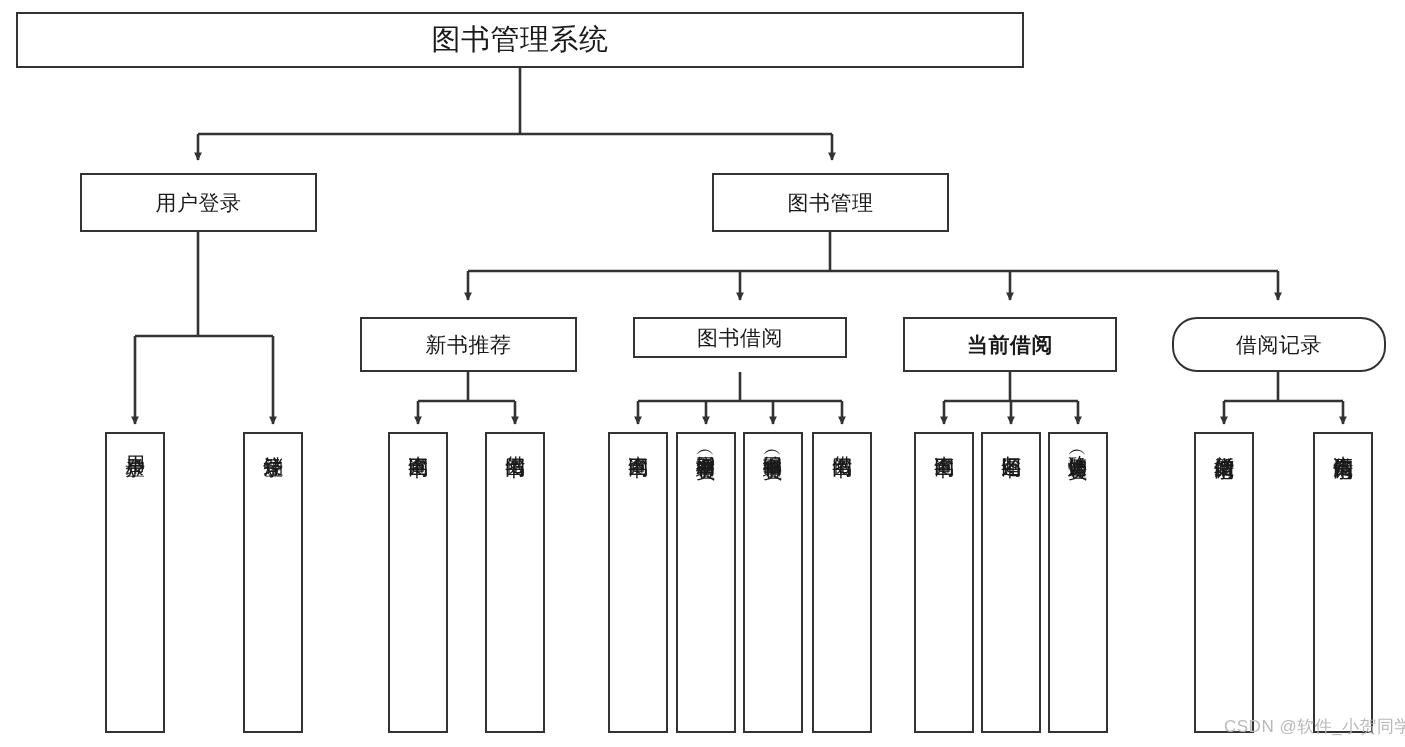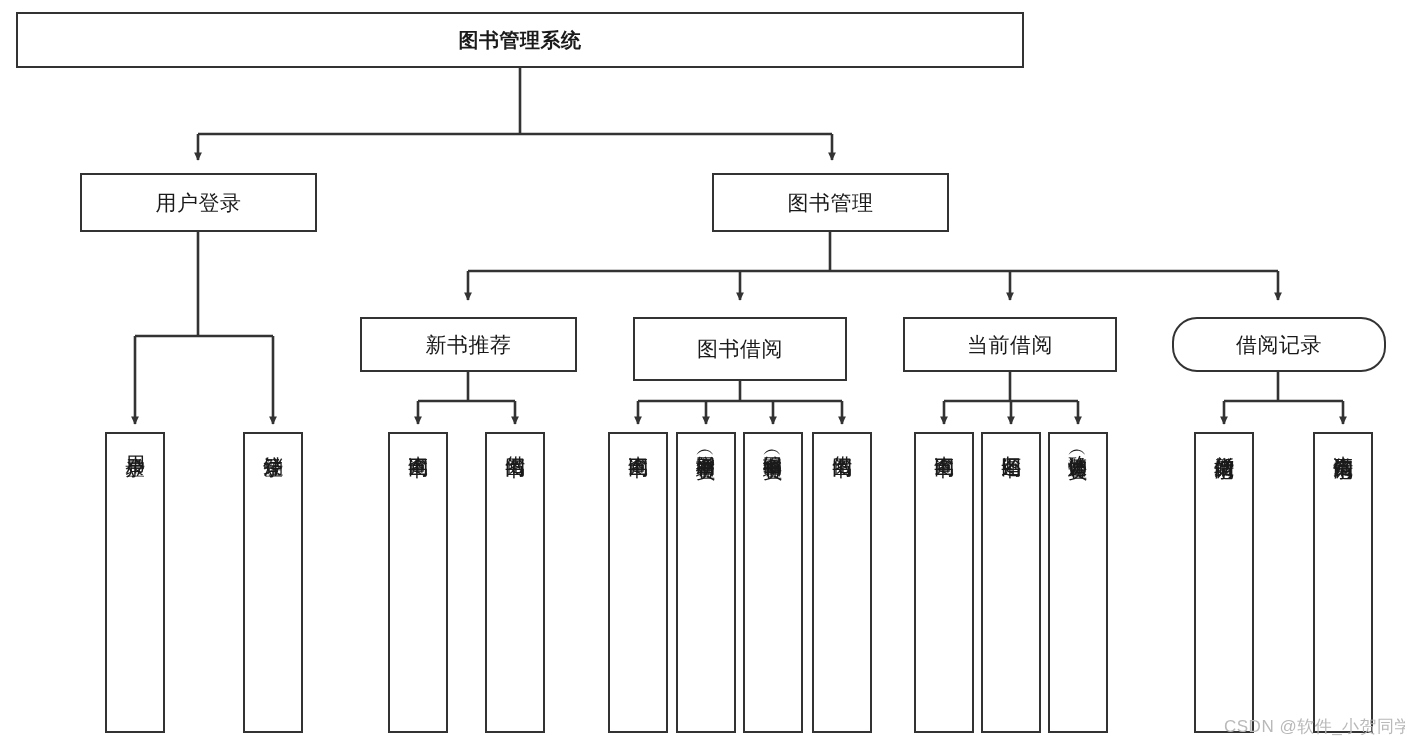--- a/index.html
+++ b/index.html
@@ -37,22 +37,21 @@
     color: #1a1a1a;
     z-index: 2;
   }
   .node-h {
     font-size: 21px;
     letter-spacing: 0.5px;
     line-height: 1.1;
     white-space: nowrap;
   }
   .node-root {
-    font-size: 20px;
-    font-weight: bold;
+    font-size: 29px;
   }
   .node-v {
     align-items: flex-start;
     justify-content: center;
     padding-top: 6px;
   }
   .node-v .vtext {
     writing-mode: vertical-rl;
     text-orientation: upright;
     font-size: 20px;
@@ -143,23 +142,23 @@
   </svg>
 
   <div class="node node-h node-root" style="left:16px; top:12px; width:1008px; height:56px;">图书管理系统</div>
 
   <div class="node node-h" style="left:80px; top:173px; width:237px; height:59px;">用户登录</div>
 
   <div class="node node-h" style="left:712px; top:173px; width:237px; height:59px;">图书管理</div>
 
   <div class="node node-h" style="left:360px; top:317px; width:217px; height:55px;">新书推荐</div>
 
-  <div class="node node-h" style="left:633px; top:317px; width:214px; height:64px;text-align:center;">图书借阅</div>
-
-  <div class="node node-h" style="left:903px; top:317px; width:214px; height:55px;">当前借阅</div>
+  <div class="node node-h" style="left:633px; top:317px; width:214px; height:41px;text-align:center;">图书借阅</div>
+
+  <div class="node node-h" style="left:903px; top:317px; width:214px; height:55px;font-weight:bold;">当前借阅</div>
 
   <div class="node node-h" style="left:1172px; top:317px; width:214px; height:55px;border-radius:25px;">借阅记录</div>
 
   <div class="node node-v" style="left:105px; top:432px; width:60px; height:301px;">
     <span class="vtext">用户登录</span>
   </div>
 
   <div class="node node-v" style="left:243px; top:432px; width:60px; height:301px;">
     <span class="vtext">注销登录</span>
   </div>

